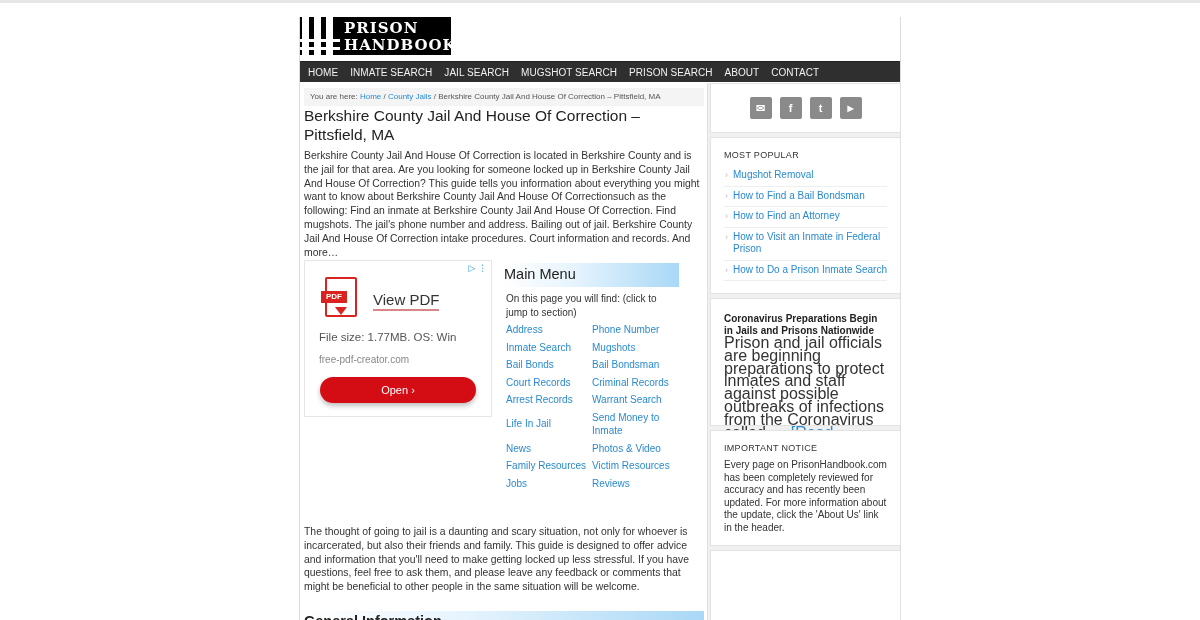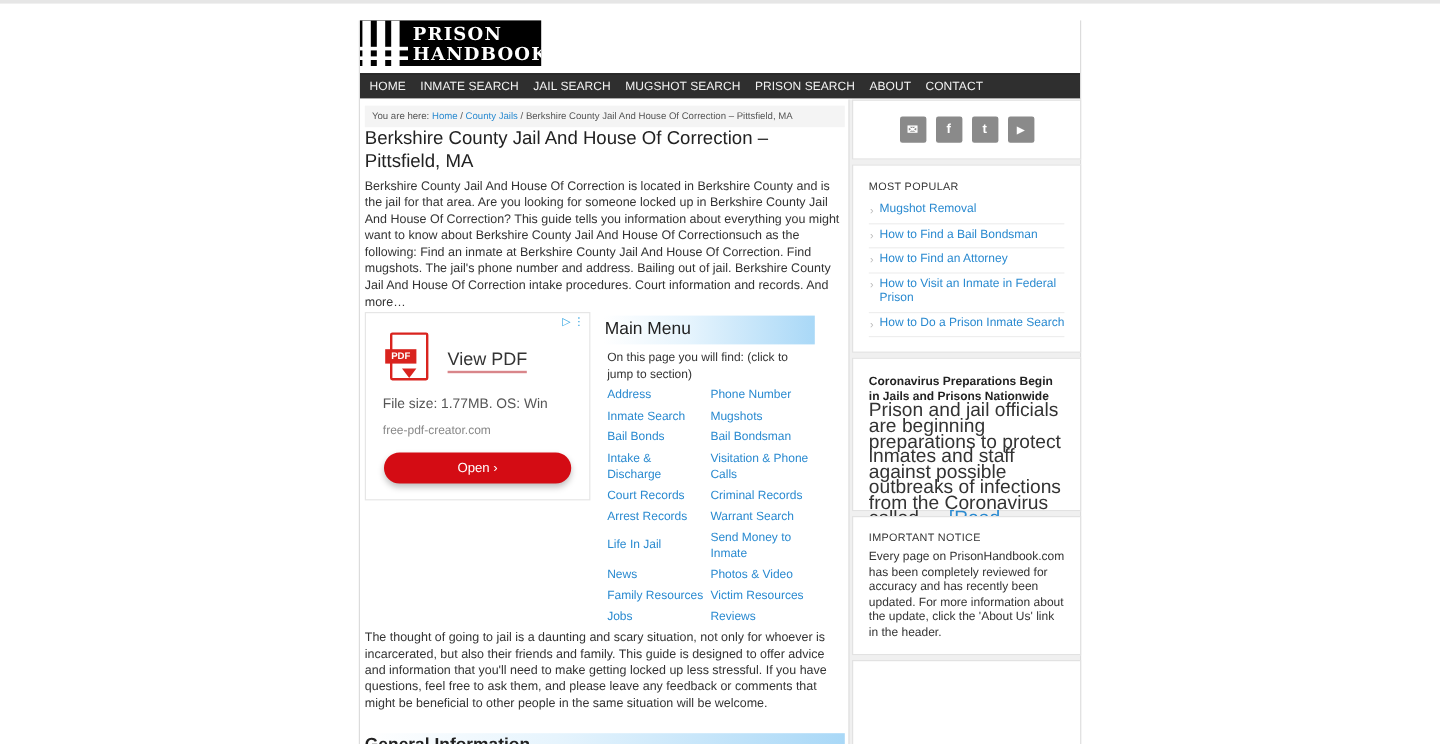--- a/index.html
+++ b/index.html
@@ -127,24 +127,20 @@
             </tr>
         <tr>
               <td class="c1">Inmate Search</td>
               <td class="c2">Mugshots</td>
             </tr>
         <tr>
               <td class="c1">Bail Bonds</td>
               <td class="c2">Bail Bondsman</td>
             </tr>
         <tr>
-              <td class="c1">Intake &amp; Discharge</td>
-              <td class="c2">Visitation &amp; Phone Calls</td>
-            </tr>
-        <tr>
               <td class="c1">Court Records</td>
               <td class="c2">Criminal Records</td>
             </tr>
         <tr>
               <td class="c1">Arrest Records</td>
               <td class="c2">Warrant Search</td>
             </tr>
         <tr>
               <td class="c1">Life In Jail</td>
               <td class="c2">Send Money to Inmate</td>

